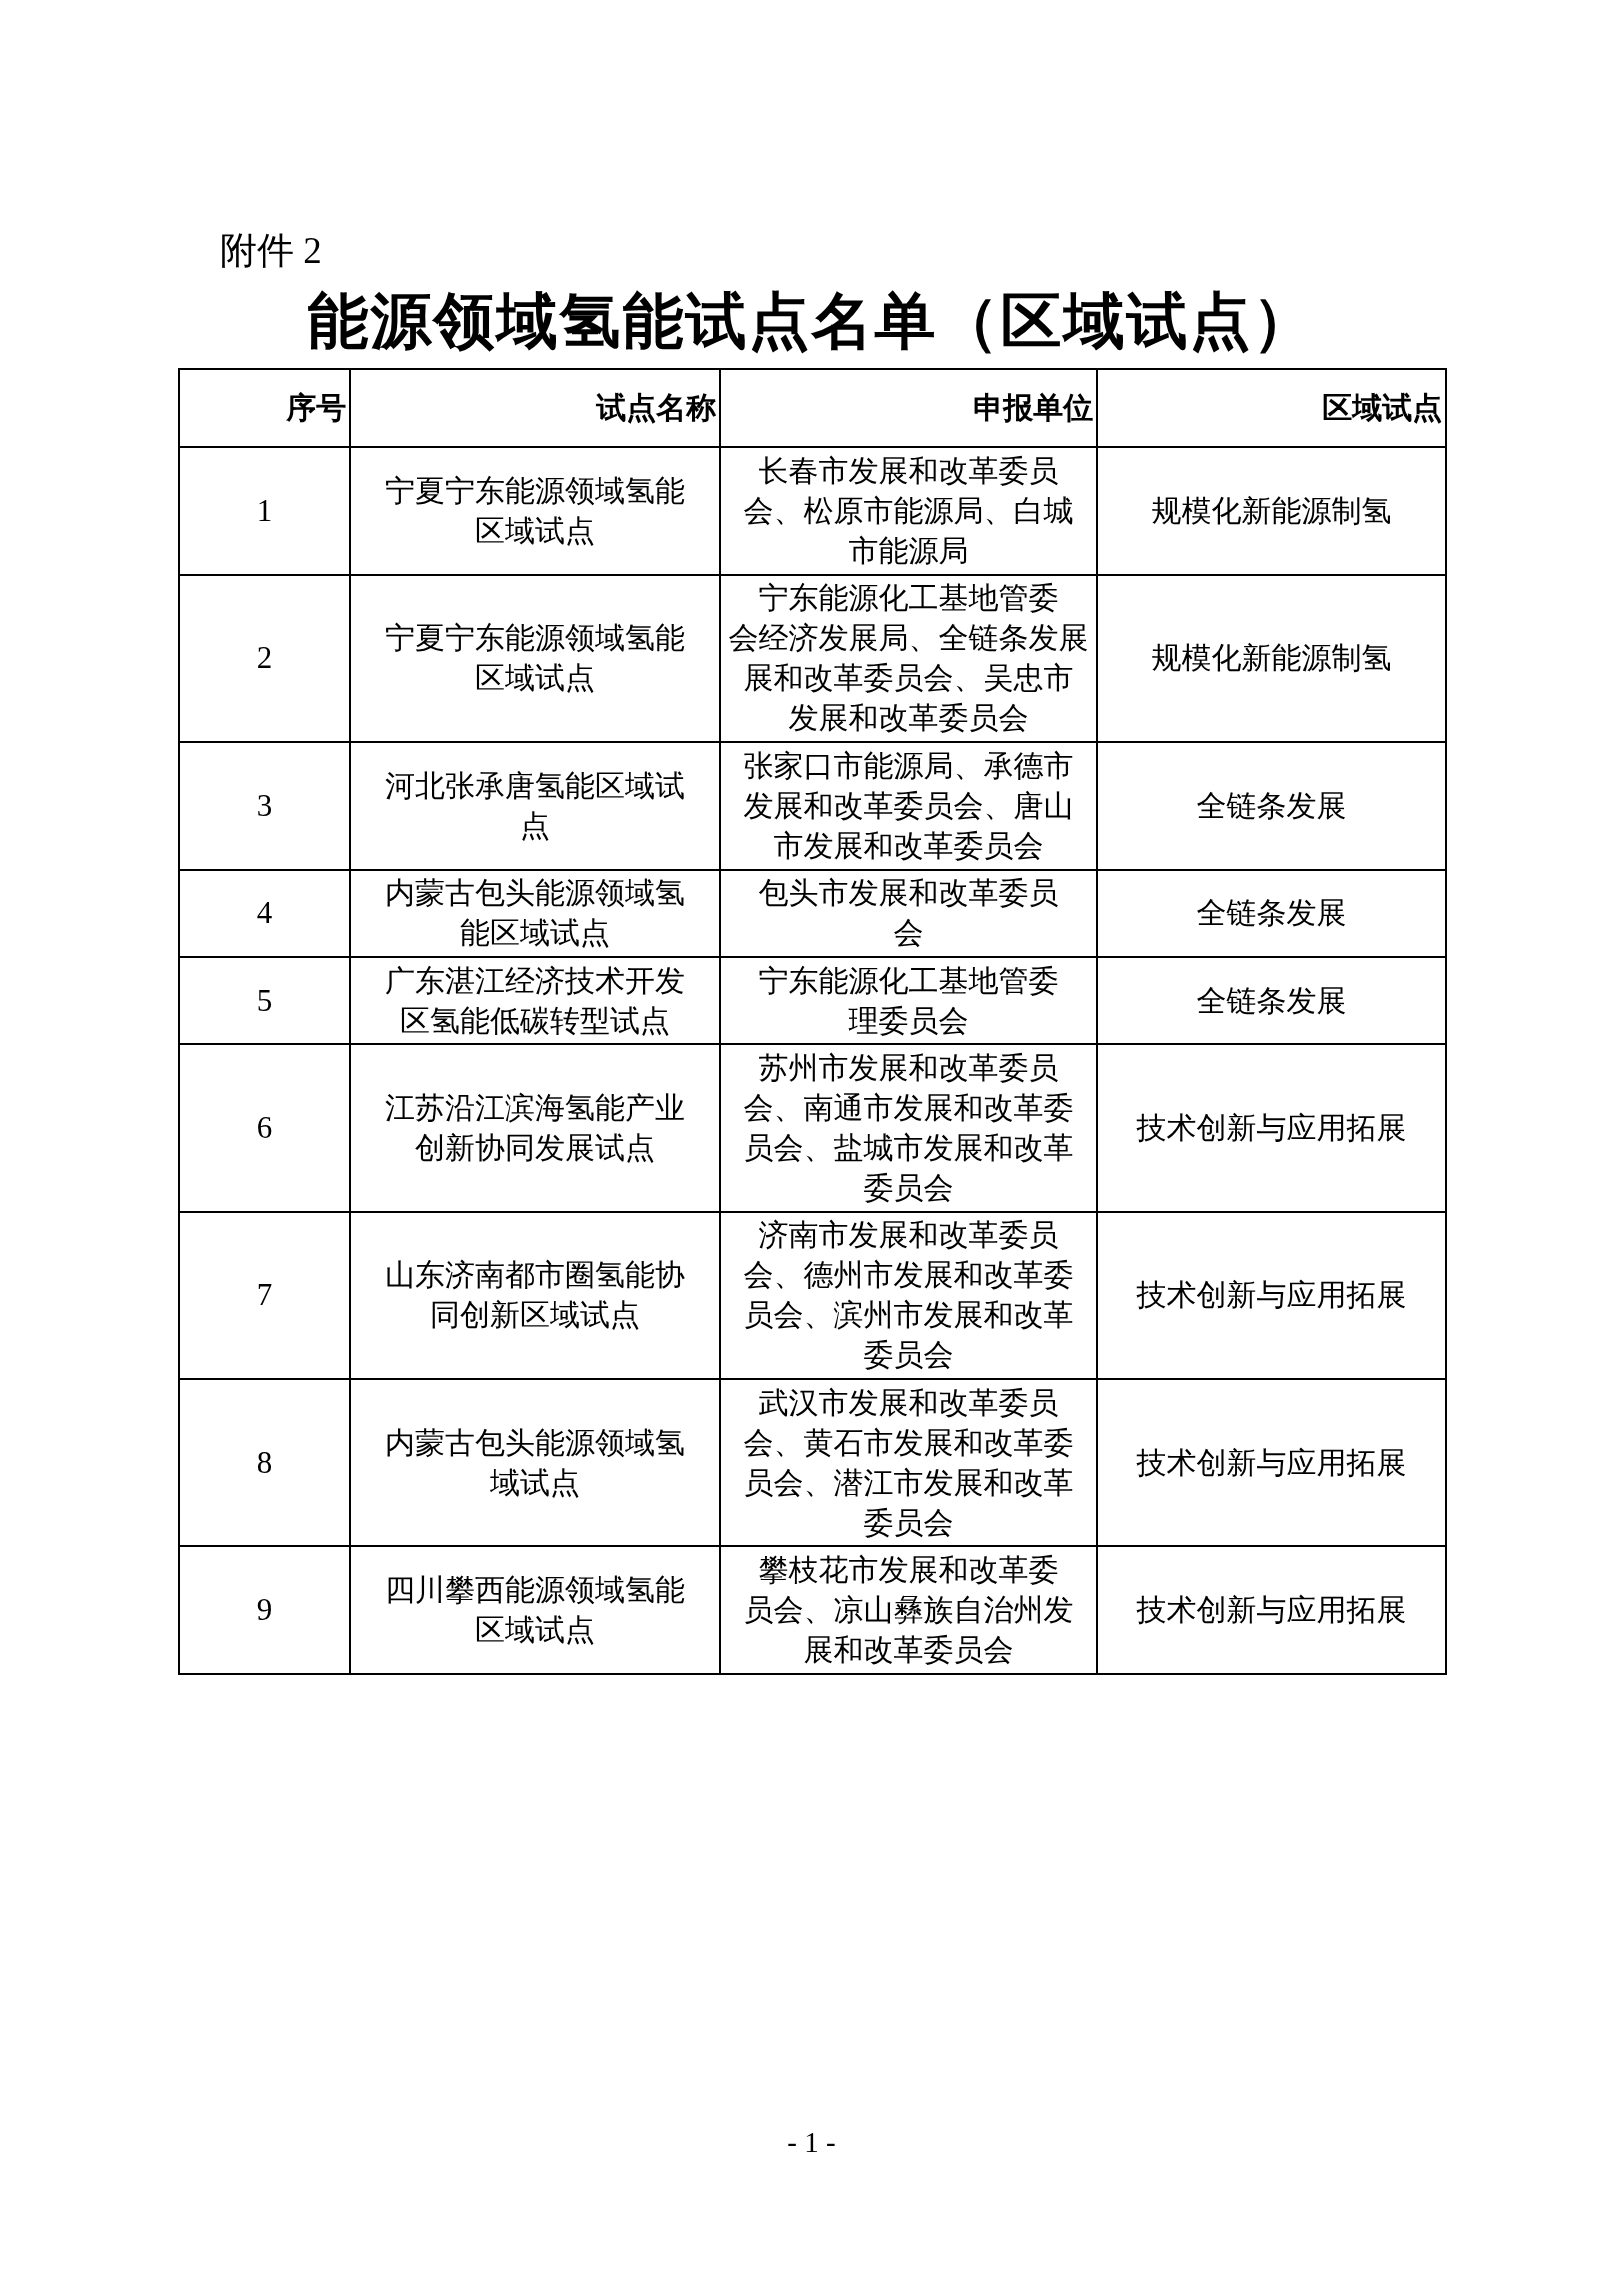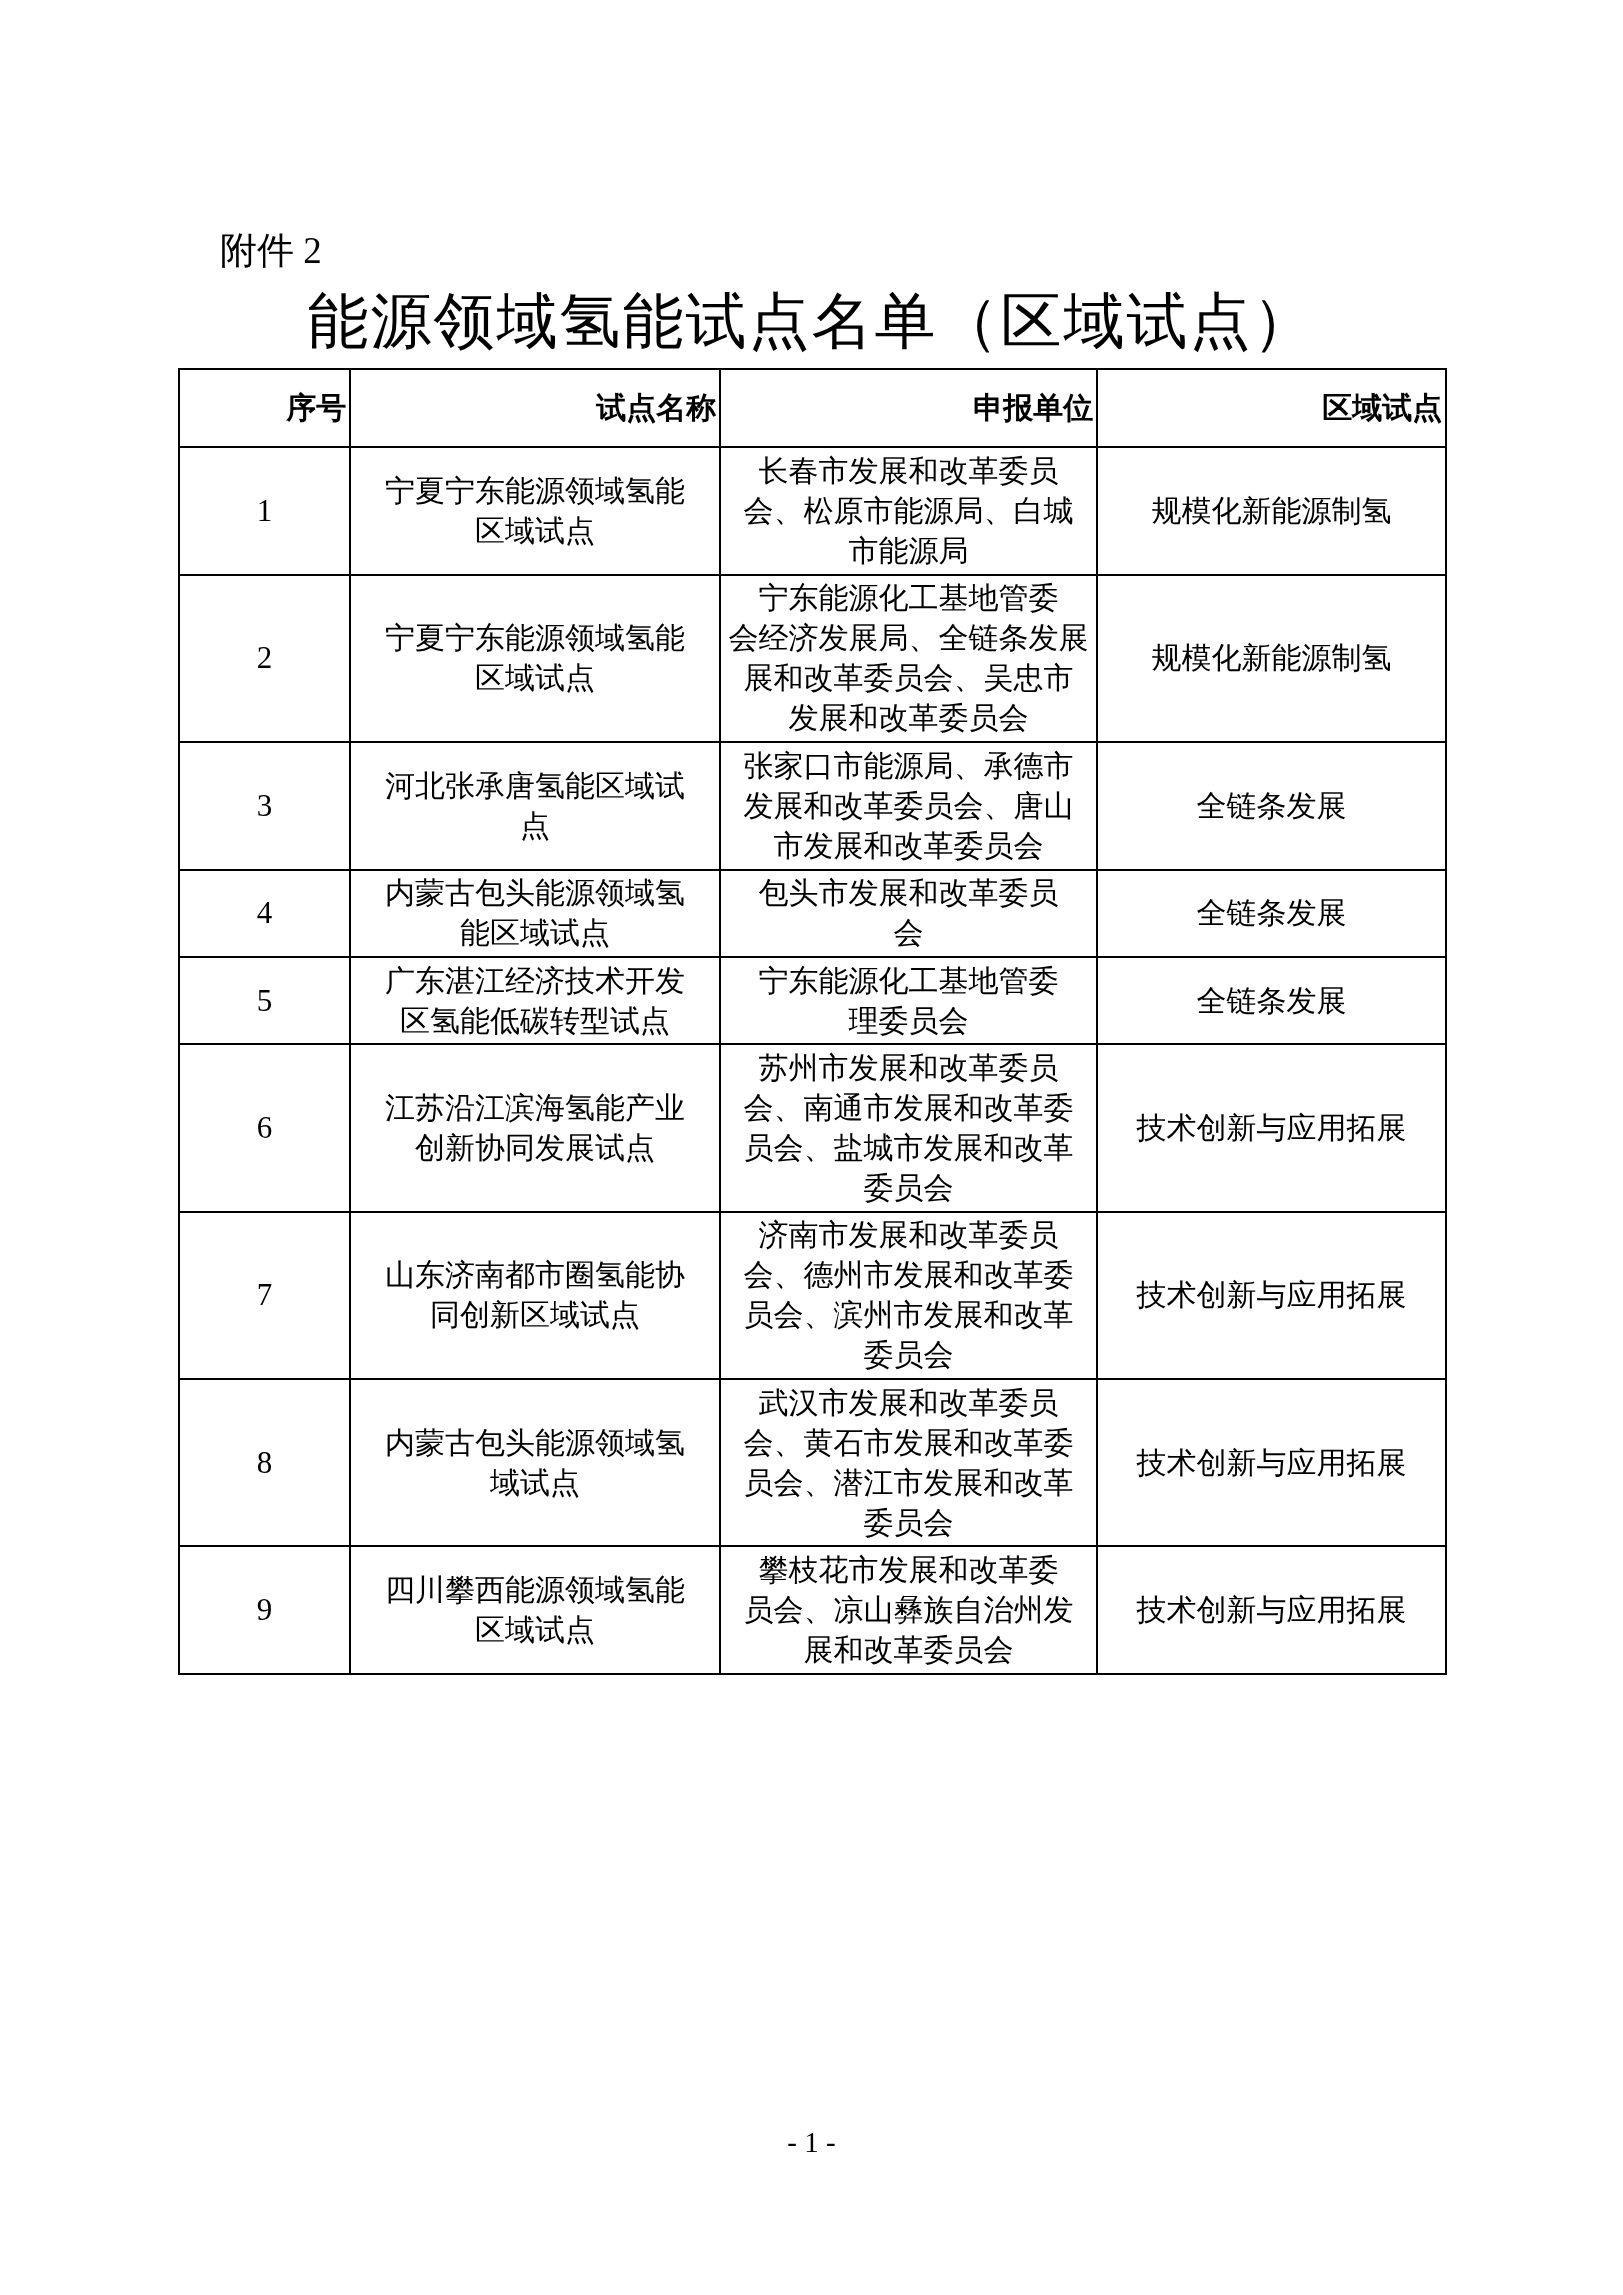--- a/index.html
+++ b/index.html
@@ -26,21 +26,21 @@
     white-space: nowrap;
     margin-left: 24px;
   }
   .doc-title {
     position: absolute;
     left: 0;
     top: 286px;
     width: 100%;
     text-align: center;
     font-family: "Liberation Serif", "DejaVu Serif", serif;
-    font-weight: normal;
+    font-weight: bold;
     font-size: 61px;
     line-height: 71px;
     letter-spacing: 2px;
     color: #000;
     white-space: nowrap;
   }
   table.doc-table {
     position: absolute;
     left: 178px;
     top: 368px;

